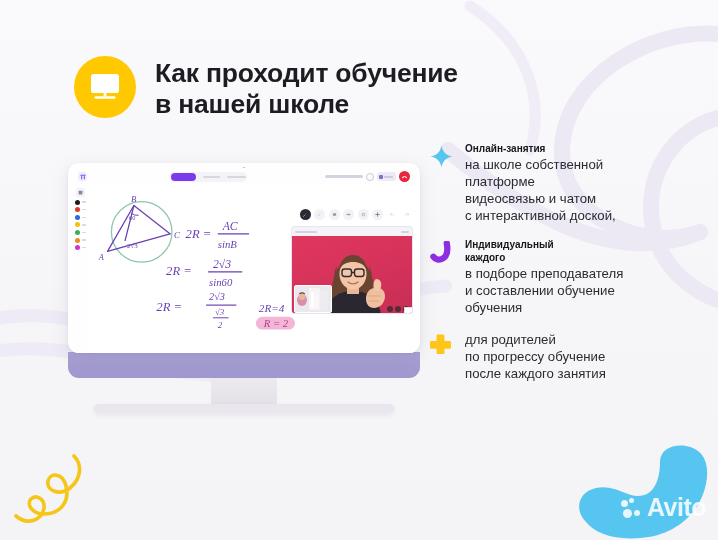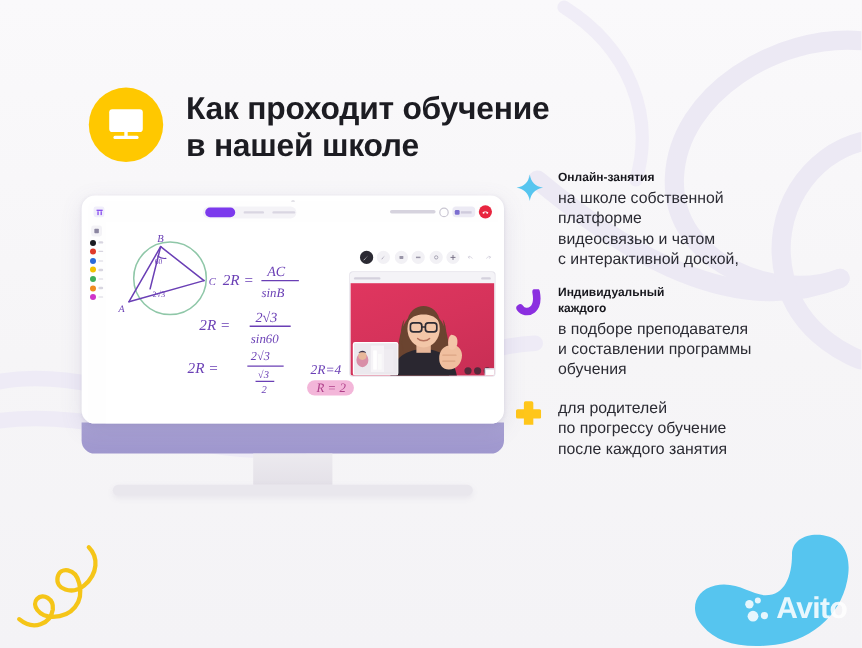--- a/index.html
+++ b/index.html
@@ -19,21 +19,21 @@
     background: linear-gradient(180deg, #faf9fb 0%, #f6f5f7 55%, #f4f3f6 100%);
     overflow: hidden;
   }
 
   
   .bg-layer { position: absolute; inset: 0; pointer-events: none; }
 
   
   .header {
     position: absolute;
-    left: 74px; top: 73px;
+    left: 74px; top: 56px;
     display: flex;
     align-items: flex-start;
     gap: 19px;
   }
   .badge-icon {
     width: 62px; height: 62px;
     border-radius: 50%;
     background: #ffc800;
     display: flex; align-items: center; justify-content: center;
     flex: 0 0 auto;
@@ -335,21 +335,21 @@
     <div class="feature">
       <div class="feat-icon">
         <svg width="23" height="23" viewBox="0 0 24 24">
           <path d="M17.5 2.5 C18.6 8.5 18.4 14.4 14.4 17.6 C10.4 20.8 5.6 19.4 3.6 16.4" fill="none" stroke="#8b2fe0" stroke-width="6.6" stroke-linecap="round"></path>
         </svg>
       </div>
       <div class="feat-body">
         <div class="feat-title">Индивидуальный</div>
         <div class="feat-title">каждого</div>
         <div class="feat-desc">в подборе преподавателя</div>
-        <div class="feat-desc">и составлении программы</div>
+        <div class="feat-desc">и составлении обучение</div>
         <div class="feat-desc">обучения</div>
       </div>
     </div>
 
     <div class="feature">
       <div class="feat-icon">
         <svg width="21" height="21" viewBox="0 0 24 24">
           <path d="M9.1 1.6 h5.8 a1.6 1.6 0 0 1 1.6 1.6 v5.9 h5.9 a1.6 1.6 0 0 1 1.6 1.6 v5.8 a1.6 1.6 0 0 1 -1.6 1.6 h-5.9 v5.9 a1.6 1.6 0 0 1 -1.6 1.6 h-5.8 a1.6 1.6 0 0 1 -1.6 -1.6 v-5.9 h-5.9 a1.6 1.6 0 0 1 -1.6 -1.6 v-5.8 a1.6 1.6 0 0 1 1.6 -1.6 h5.9 v-5.9 a1.6 1.6 0 0 1 1.6 -1.6 z" fill="#ffc61a"></path>
         </svg>
       </div>

